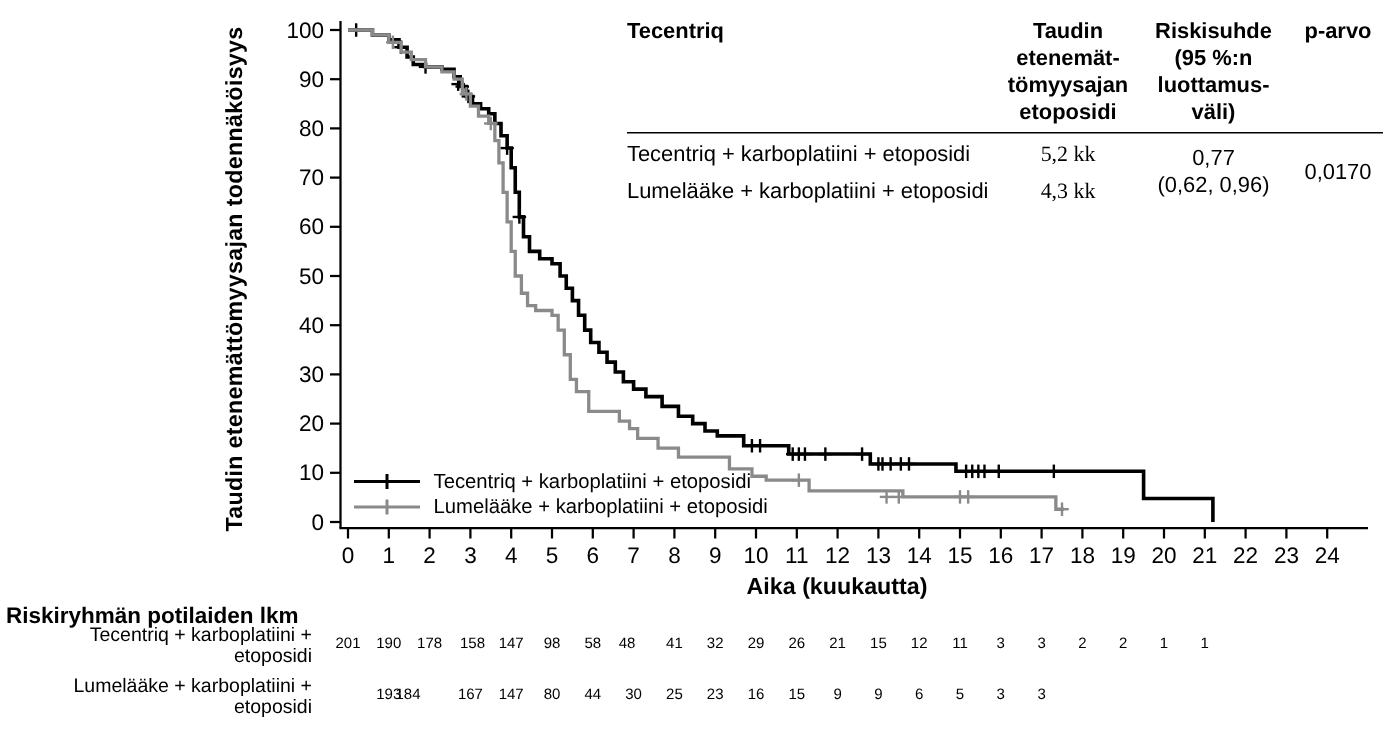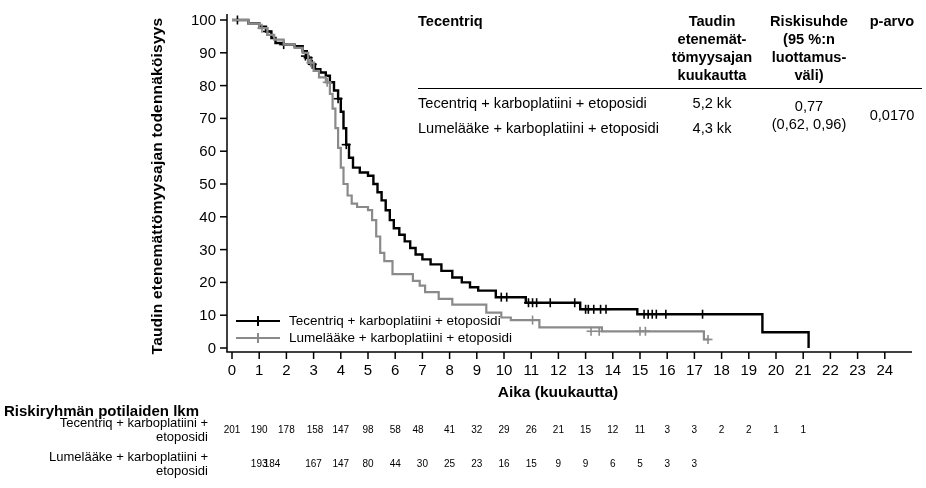--- a/index.html
+++ b/index.html
@@ -22,21 +22,21 @@
   .stats-table{
     position:absolute;left:418px;top:12px;
     display:grid;grid-template-columns:250px 88px 106px 60px;
     grid-template-rows:auto 2px 25px 25px;
     font-size:14.6px;line-height:18px;
   }
   .st-h{font-weight:bold;padding-bottom:4px;}
   .st-c{text-align:center;white-space:pre-line;}
   .st-rule{grid-column:1/-1;border-top:1.6px solid #000;height:0;margin-bottom:4px;}
   .st-arm{text-align:left;align-self:center;white-space:nowrap;}
-  .st-med{align-self:center;}
+  .st-med{align-self:center;font-family:Liberation Serif, serif;}
   .st-hr{grid-column:3;grid-row:3/5;align-self:center;}
   .st-p{grid-column:4;grid-row:3/5;align-self:center;}
   
   .legend{position:absolute;left:236px;top:312px;}
   .legend-item{display:flex;align-items:center;height:17px;}
   .legend-swatch{position:relative;width:44px;height:12px;margin-right:9px;flex:none;}
   .legend-line{position:absolute;left:0;right:0;top:5px;height:2.4px;background:#000;}
   .legend-plus{position:absolute;left:21px;top:1px;width:1.7px;height:10px;background:#000;}
   .legend-label{font-size:13.5px;white-space:nowrap;}
   
@@ -201,21 +201,21 @@
       <line x1="703.5" y1="339.472" x2="712.5" y2="339.472" stroke="#8a8a8a" stroke-width="1.6"></line>
     </svg>
 
   <div class="x-title">Aika (kuukautta)</div>
 
   <div class="stats-table">
     <div class="st-h st-arm-h">Tecentriq</div>
     <div class="st-h st-c">Taudin
 etenemät-
 tömyysajan
-kuukautta</div>
+etoposidi</div>
     <div class="st-h st-c">Riskisuhde
 (95 %:n
 luottamus-
 väli)</div>
     <div class="st-h st-c">p-arvo</div>
     <div class="st-rule"></div>
     <div class="st-arm">Tecentriq + karboplatiini + etoposidi</div>
     <div class="st-c st-med">5,2 kk</div>
     <div class="st-hr st-c"><span>0,77</span><br><span>(0,62, 0,96)</span></div>
     <div class="st-p st-c">0,0170</div>

